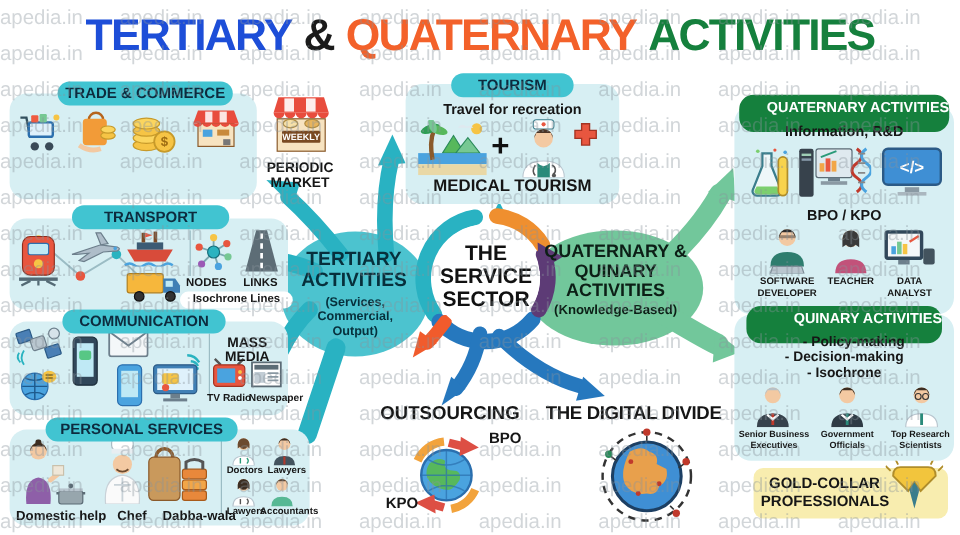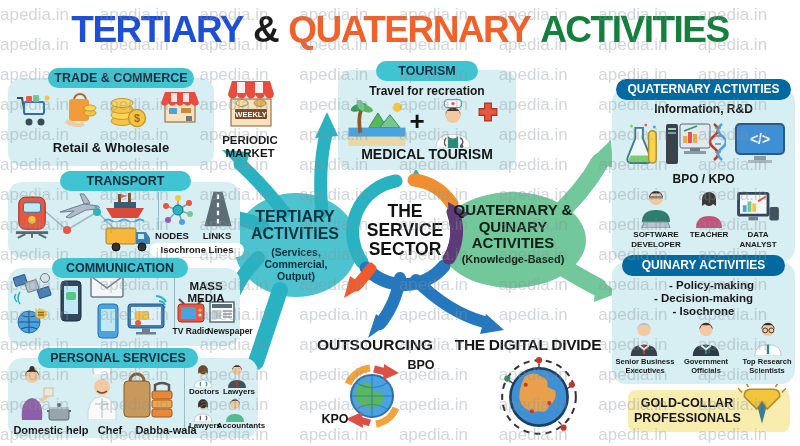--- a/index.html
+++ b/index.html
@@ -2,22 +2,22 @@
 <html><head>
 <meta charset="utf-8">
 <style>
   html,body{margin:0;padding:0;background:#fff}
   .stage{position:relative;width:800px;height:446px;background:#ffffff;overflow:hidden;
          font-family:"Liberation Sans",sans-serif;color:#1a1a1a}
   .abs{position:absolute}
   .box{position:absolute;background:#d7eff3;border-radius:14px;z-index:2}
   .pill{position:absolute;background:#41c4d1;color:#0d2b3e;font-weight:bold;text-align:center;
         border-radius:12px;font-size:12.5px;line-height:20px;height:20px;z-index:4}
-  .pill-dark{position:absolute;background:#0369a1;color:#ffffff;font-weight:bold;text-align:center;
-        border-radius:12px;font-size:12px;line-height:21px;height:21px;z-index:4}
+  .pill-dark{position:absolute;background:#15803d;color:#ffffff;font-weight:bold;text-align:right;
+        border-radius:12px;font-size:12px;line-height:21px;height:31px;z-index:4}
   .cap{position:absolute;color:#161616;font-weight:bold;text-align:center;z-index:4}
   .ico{position:absolute;z-index:3;line-height:0}
   .divider{position:absolute;width:0;border-left:1.5px solid #9bbcc4;z-index:3}
   .wm{position:absolute;inset:0;z-index:9;pointer-events:none;color:rgba(138,148,156,.38);
       font-size:17px;line-height:30px;word-spacing:26px;overflow:hidden;user-select:none}
   .ttl{position:absolute;top:9px;left:0;width:100%;text-align:center;font-weight:bold;
        font-size:37px;letter-spacing:-1.5px;white-space:nowrap;z-index:2}
   .ttl span{margin:0 5px}
   svg{display:block}
 </style>
@@ -115,21 +115,20 @@
           <rect x="7" y="13" width="30" height="19" fill="#f7e3c0" stroke="#8a5a2b"></rect>
           <path d="M3,13 L41,13 L37,2 L7,2 Z" fill="#e84c3d"></path>
           <rect x="13" y="3" width="6" height="9" fill="#ffffff" opacity=".85"></rect>
           <rect x="25" y="3" width="6" height="9" fill="#ffffff" opacity=".85"></rect>
           <path d="M3,13 a4,4 0 0 0 7.6,0 a4,4 0 0 0 7.6,0 a4,4 0 0 0 7.6,0 a4,4 0 0 0 7.6,0 a4,4 0 0 0 7.6,0" fill="#e84c3d"></path>
           <rect x="11" y="18" width="8" height="6" fill="#4aa3df"></rect>
           <rect x="23" y="18" width="10" height="5" fill="#c98a3b"></rect>
           <rect x="28" y="26" width="6" height="5" fill="#777777"></rect>
         </svg>
     </div>
-    <div class="cap" style="left:0;top:62px;width:206px;font-size:13px">Retail &amp; Wholesale</div>
   </div>
 
   <div class="ico" style="left:222px;top:78px;z-index:2">
     <svg width="58" height="54" viewBox="0 0 58 54">
         <path d="M6,16 L52,16 L48,3 L10,3 Z" fill="#e84c3d"></path>
         <rect x="15" y="4" width="8" height="11" fill="#ffffff" opacity=".9"></rect>
         <rect x="33" y="4" width="8" height="11" fill="#ffffff" opacity=".9"></rect>
         <path d="M6,16 a4.6,4.6 0 0 0 9.2,0 a4.6,4.6 0 0 0 9.2,0 a4.6,4.6 0 0 0 9.2,0 a4.6,4.6 0 0 0 9.2,0 a4.6,4.6 0 0 0 9.2,0" fill="#e84c3d"></path>
         <rect x="9" y="21" width="40" height="27" fill="#f7e3c0" stroke="#8a5a2b"></rect>
         <ellipse cx="20" cy="25" rx="6" ry="3.5" fill="#f6e0a8" stroke="#b08d44"></ellipse>

